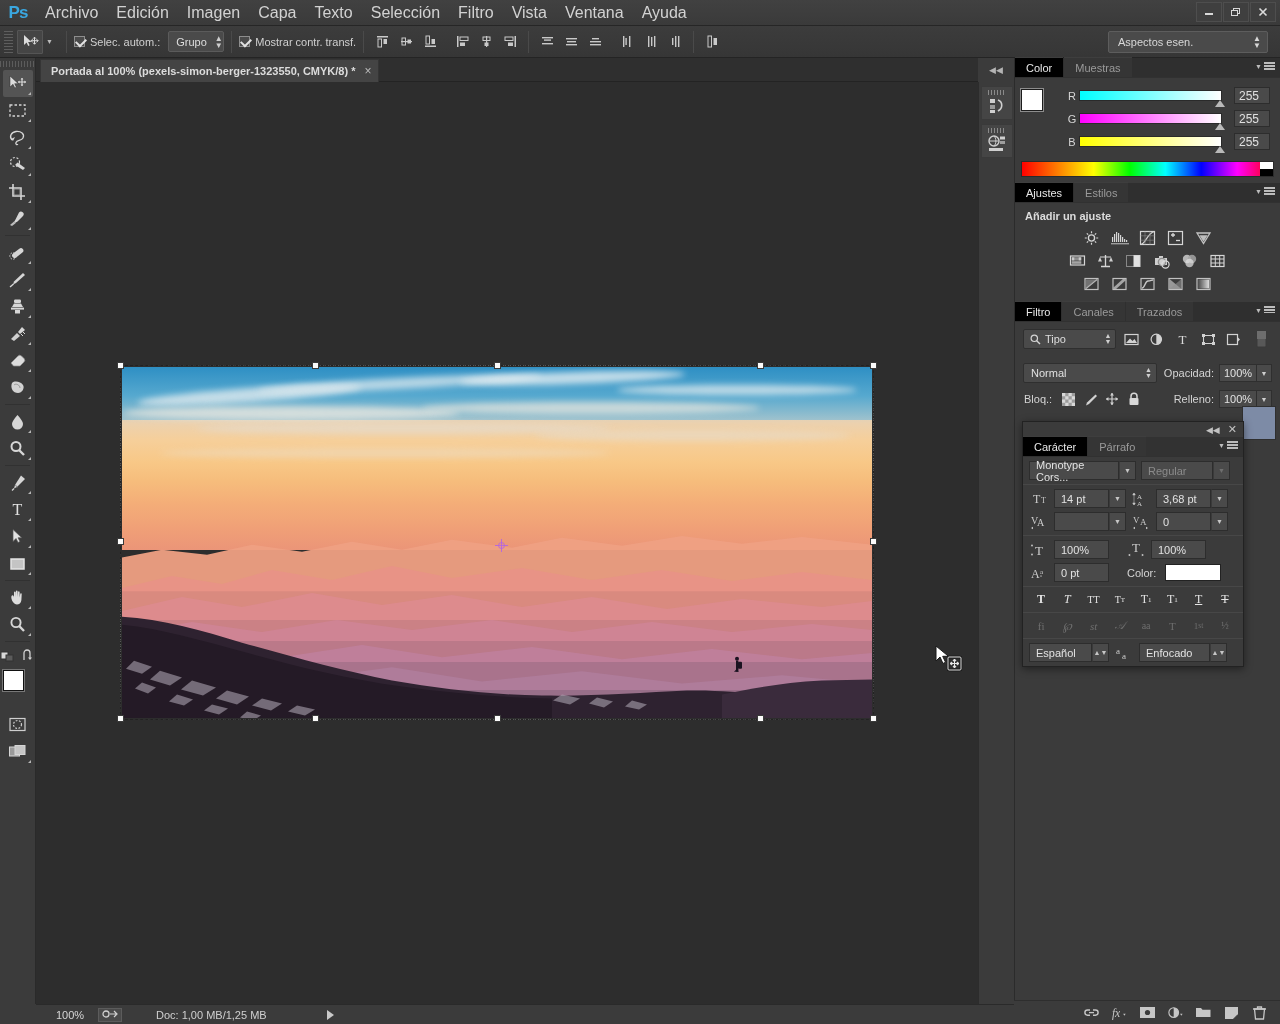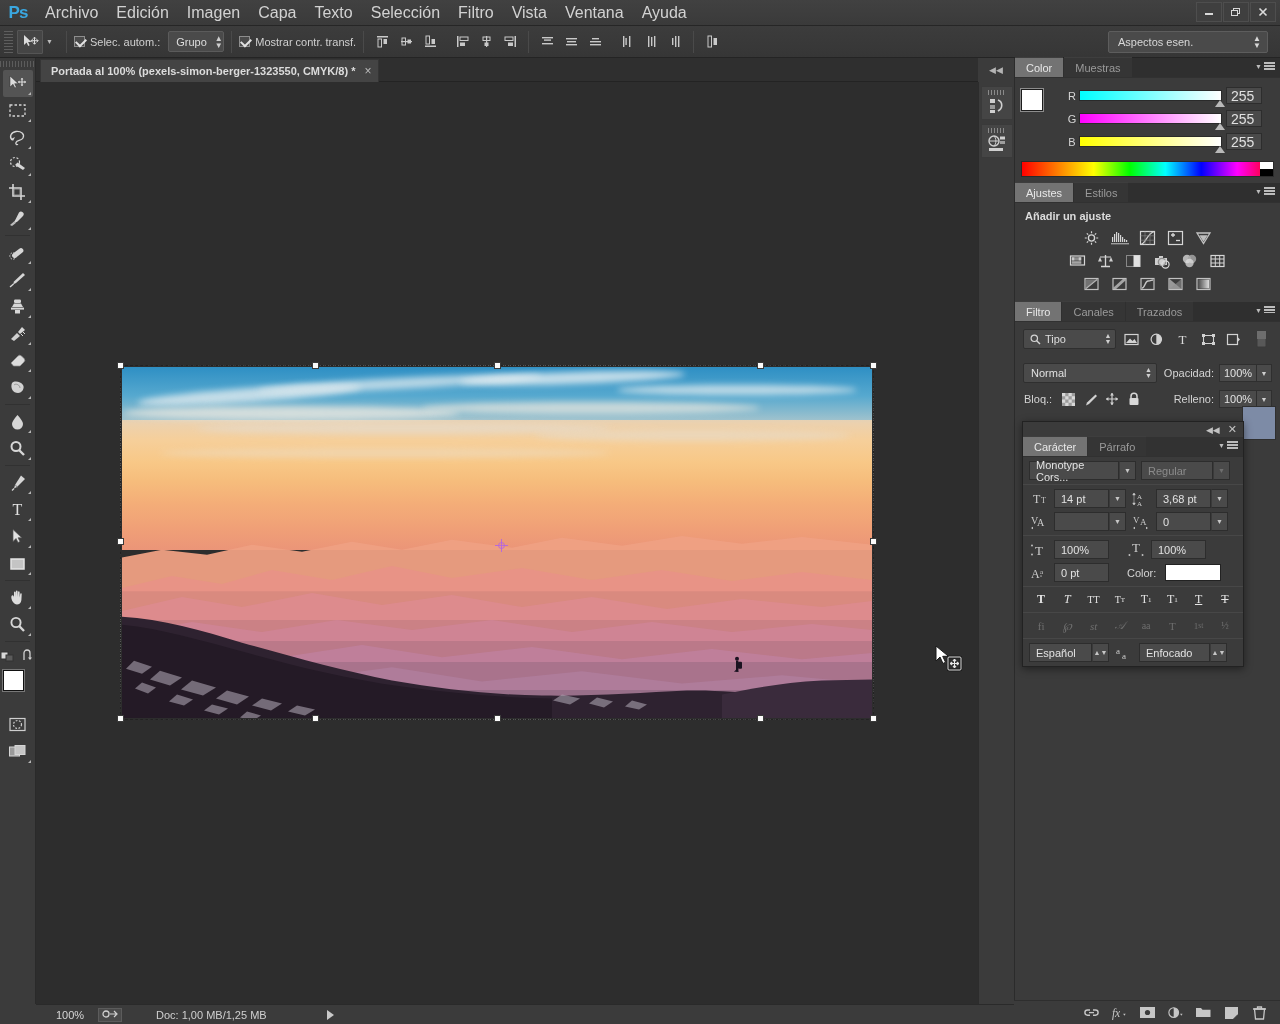--- a/index.html
+++ b/index.html
@@ -173,42 +173,42 @@
   .panel { background:#3b3b3b; }
   .panel-tabs {
     height:20px; background:#2f2f2f; display:flex; align-items:flex-end;
     position:relative; border-bottom:1px solid #313131;
   }
   .ptab {
     height:20px; line-height:20px; padding:0 11px; font-size:11px;
     color:#9a9a9a; background:#353535; margin-right:1px; cursor:default;
     border-top:1px solid #3e3e3e;
   }
-  .ptab.active { background:#737373; color:#e8e8e8; }
+  .ptab.active { background:#000000; color:#e8e8e8; }
   .pmenu { position:absolute; right:5px; top:4px; display:flex; align-items:center; color:#bcbcbc; }
   .pmenu .car { font-size:7px; margin-right:2px; }
   .pmenu .bars { width:11px; height:9px;
     background:repeating-linear-gradient(to bottom,#bcbcbc 0 1.5px,transparent 1.5px 3px); }
   .panel-body { padding:7px 8px; }
 
   
   .colorblock { position:relative; width:32px; height:32px; margin-top:2px; }
   .cb-fg { position:absolute; left:0; top:0; width:22px; height:22px;
     background:#fff; border:1px solid #1c1c1c; box-shadow:0 0 0 1px #8d8d8d; }
   .cb-bg { position:absolute; left:14px; top:14px; width:18px; height:18px;
     background:#fff; border:1px solid #1c1c1c; box-shadow:0 0 0 1px #8d8d8d; z-index:-1; }
   .slider-row { display:flex; align-items:center; margin-bottom:6px; }
   .slider-lbl { width:14px; font-size:11px; color:#d6d6d6; text-align:center; }
   .track { position:relative; width:143px; height:11px; border:1px solid #2a2a2a; }
   .thumb { position:absolute; right:-4px; top:9px; width:0; height:0;
     border-left:5px solid transparent; border-right:5px solid transparent;
     border-bottom:7px solid #b9b9b9; }
   .numbox {
     width:36px; height:17px; background:#4a4a4a; border:1px solid #2d2d2d;
-    margin-left:4px; font-size:14px; color:#e0e0e0; text-align:left;
+    margin-left:12px; font-size:12px; color:#e0e0e0; text-align:left;
     padding:0 4px; line-height:16px;
   }
   .spectrum {
     height:16px; margin-top:3px; border:1px solid #2b2b2b; position:relative;
     background:linear-gradient(to right,#ff0000,#ff7f00,#ffff00,#00ff00,#00ffff,#0000ff,#ff00ff,#ff0000);
   }
   .spectrum .wb { position:absolute; right:0; top:0; width:13px; height:50%; background:#fff; }
   .spectrum .bb { position:absolute; right:0; bottom:0; width:13px; height:50%; background:#000; }
 
   

